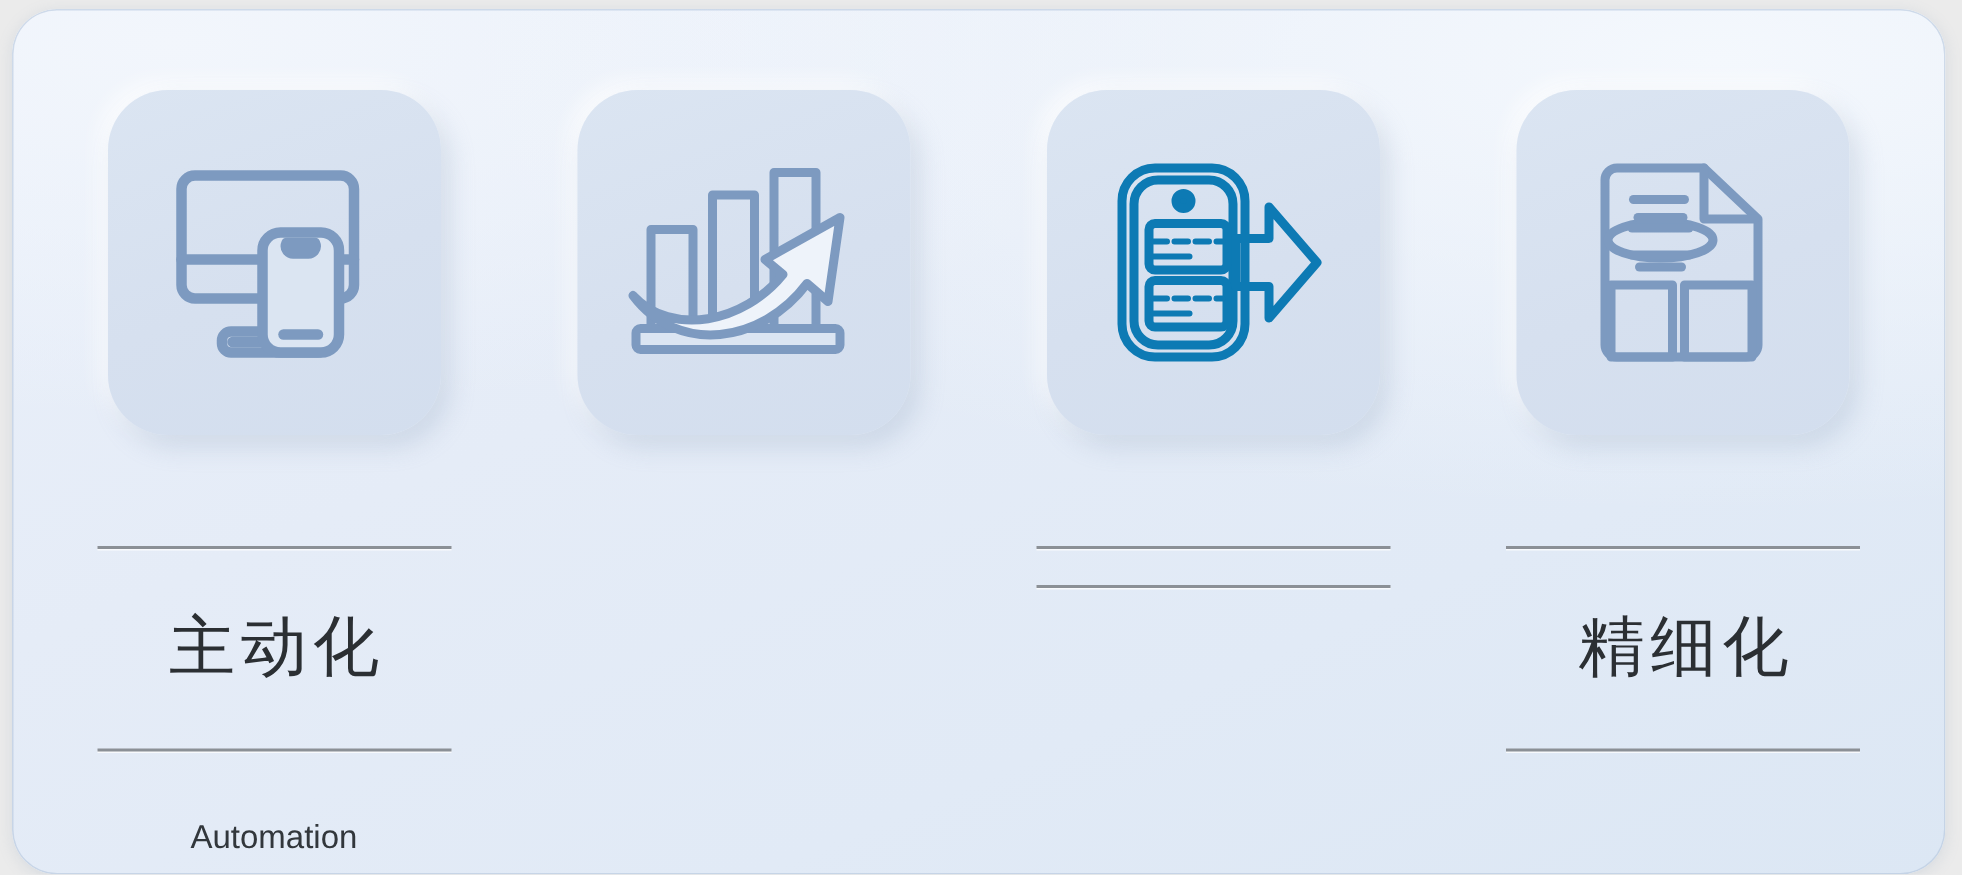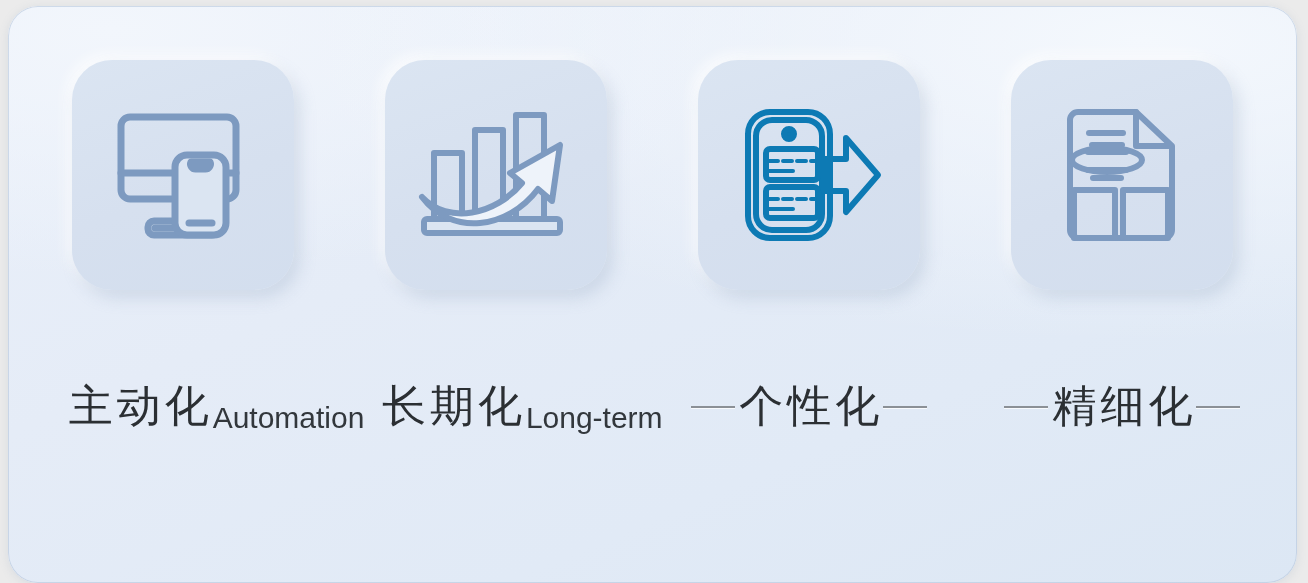--- a/index.html
+++ b/index.html
@@ -78,43 +78,44 @@
   .tile svg { display: block; }
 
   
   .textblock {
     position: absolute;
     top: 358px;
     left: 50%;
     transform: translateX(-50%);
     width: 236px;
     display: flex;
-    flex-direction: row;
+    flex-direction: column;
     align-items: center;
+    gap: 24px;
   }
   .rule {
     width: 100%;
     height: 2px;
     background: #8b9096;
     box-shadow: 0 1px 0 rgba(255,255,255,0.75);
   }
   .cn {
     font-size: 44px;
     line-height: 1;
     color: #2b2f33;
     letter-spacing: 4px;
     padding: 20px 0 21px 0;
     font-family: "DejaVu Sans", "Liberation Sans", sans-serif;
     font-weight: 400;
     text-indent: 4px;
     white-space: nowrap;
   }
   .en {
     margin-top: 22px;
-    font-size: 30px;
+    font-size: 22px;
     line-height: 1;
     color: #32373c;
     font-family: "Liberation Sans", "DejaVu Sans", sans-serif;
     font-weight: 400;
     white-space: nowrap;
   }
 </style>
 </head>
 <body>
 
@@ -153,26 +154,20 @@
             <svg width="155" height="140" viewBox="0 0 155 140" fill="none">
               <g stroke="#7d9ac0" stroke-width="6" stroke-linecap="round" stroke-linejoin="round" fill="none">
                 <rect x="16" y="48" width="28" height="66"></rect>
                 <rect x="57" y="25" width="28" height="89"></rect>
                 <rect x="98" y="10" width="28" height="104"></rect>
                 <rect x="6" y="114" width="136" height="14" rx="3" fill="#dbe5f2"></rect>
                 <path d="M4 92 C 30 120, 78 110, 104 78 L 92 68 L 142 40 L 134 96 L 120 84 C 90 124, 34 132, 4 92 Z" fill="#eef3fa"></path>
               </g>
             </svg>
           </span>
-        </div>
-        <div class="textblock">
-          <div class="rule"></div>
-          <div class="cn">长期化</div>
-          <div class="rule"></div>
-          <div class="en">Long-term</div>
         </div>
       </div>
 
       <div class="col">
         <div class="tile">
           <span>
             <svg width="150" height="150" viewBox="0 0 150 150" fill="none">
               <g stroke="#0d7ab4" stroke-width="6" stroke-linecap="round" stroke-linejoin="round" fill="none">
                 <rect x="14" y="12" width="82" height="126" rx="22"></rect>
                 <rect x="22" y="20" width="66" height="110" rx="16"></rect>
@@ -183,21 +178,20 @@
                 <rect x="32" y="87" width="52" height="31" rx="4"></rect>
                 <path d="M35 99 h46" stroke-dasharray="9 5" stroke-width="4"></path>
                 <path d="M35 109 h24" stroke-width="4"></path>
                 <path d="M90 59 h22 V38 l32 37 l-32 37 V91 H90 Z"></path>
               </g>
             </svg>
           </span>
         </div>
         <div class="textblock">
           <div class="rule"></div>
-          <div class="cn">个性化</div>
           <div class="rule"></div>
         </div>
       </div>
 
       <div class="col">
         <div class="tile">
           <span>
             <svg width="140" height="150" viewBox="0 0 140 150" fill="none">
               <g stroke="#7d9ac0" stroke-width="6" stroke-linecap="round" stroke-linejoin="round" fill="none">
                 <path d="M18 20 a8 8 0 0 1 8 -8 H84 L120 46 V130 a8 8 0 0 1 -8 8 H26 a8 8 0 0 1 -8 -8 Z"></path>

